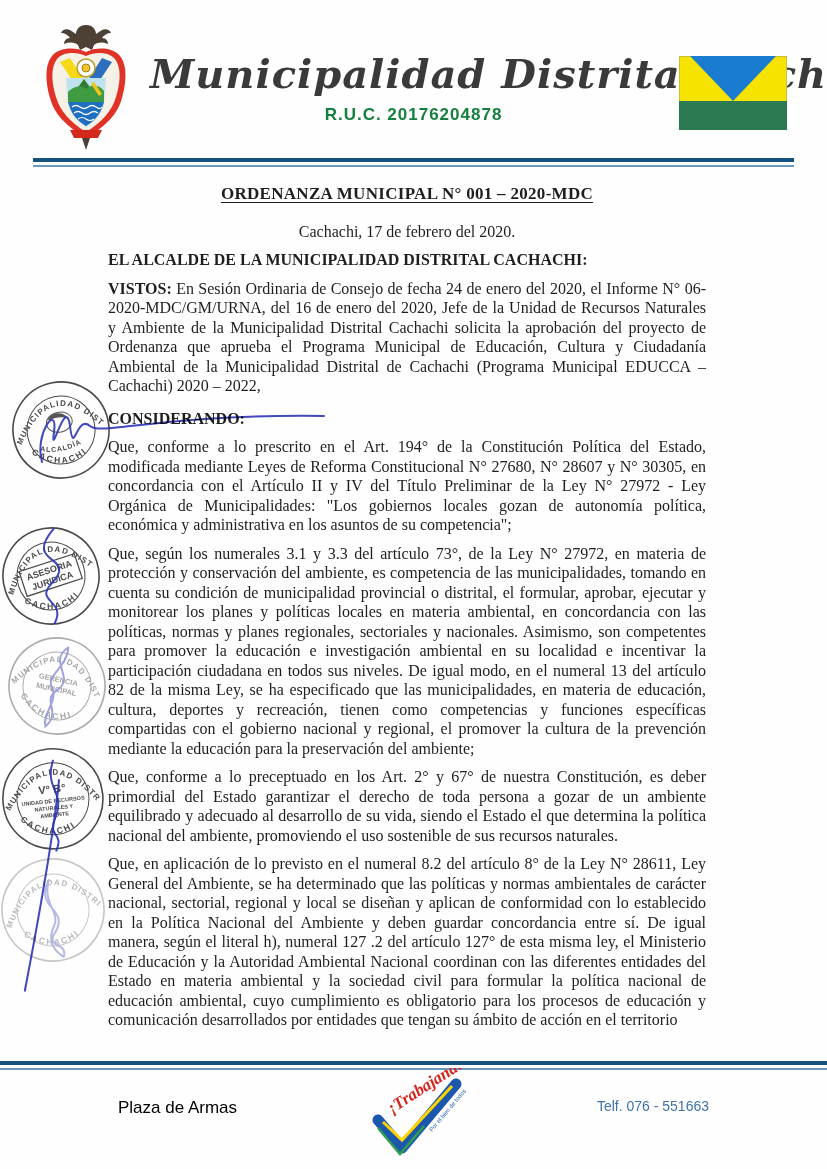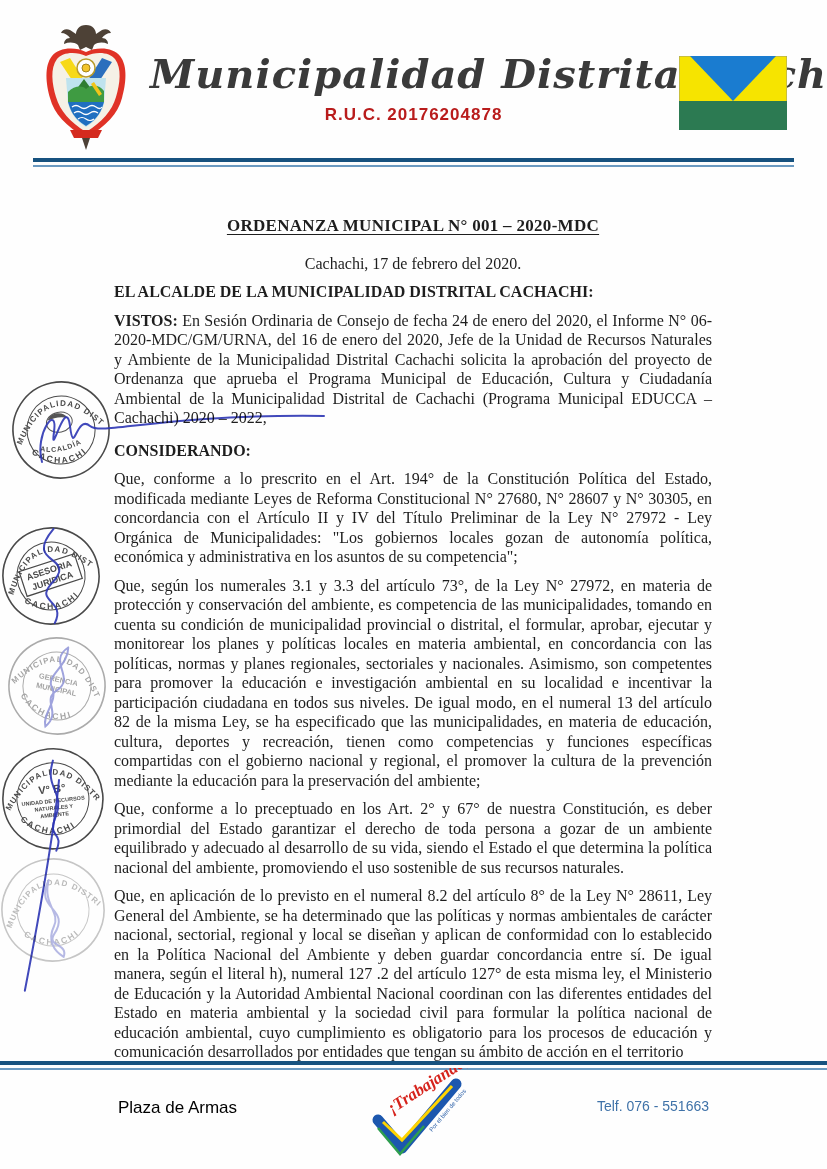--- a/index.html
+++ b/index.html
@@ -10,30 +10,30 @@
   }
   
   .coat{position:absolute;left:36px;top:22px;}
   .head-center{position:absolute;left:150px;right:150px;top:50px;text-align:center;}
   .script-title{
     font-family:"DejaVu Serif",serif;font-style:italic;font-weight:bold;
     font-size:40px;color:#3a3a3a;letter-spacing:1px;white-space:nowrap;
   }
   .ruc{
     margin-top:8px;font-family:"Liberation Sans",sans-serif;font-weight:bold;
-    font-size:17px;color:#b91c1c;letter-spacing:1px;
+    font-size:17px;color:#15803d;letter-spacing:1px;
   }
   .flag{position:absolute;right:40px;top:56px;}
   .divider{position:absolute;left:33px;right:33px;}
   .divider .thick{display:block;height:4px;background:#17527f;}
   .divider .thin{display:block;height:1.5px;background:#6b9ac1;margin-top:3px;}
   .div-top{top:158px;}
   .div-bottom{top:1061px;left:0;right:0;}
   
-  .doc-body{position:absolute;left:114px;width:598px;top:178px;font-size:16px;line-height:19.5px;margin-top:32px;}
+  .doc-body{position:absolute;left:108px;width:598px;top:178px;font-size:16px;line-height:19.5px;}
   .doc-title{
     margin:6px 0 0;text-align:center;font-size:17px;font-weight:bold;
     text-decoration:underline;text-underline-offset:3px;letter-spacing:.3px;
   }
   .date-line{margin:18px 0 0;text-align:center;font-weight:normal;}
   .bold-line{margin:9px 0 0;font-weight:bold;}
   .addressee{margin-top:9px;}
   .por-cuanto{margin-top:11px;}
   .considerando{margin-top:13px;}
   .para{margin:9px 0 0;text-align:justify;}

